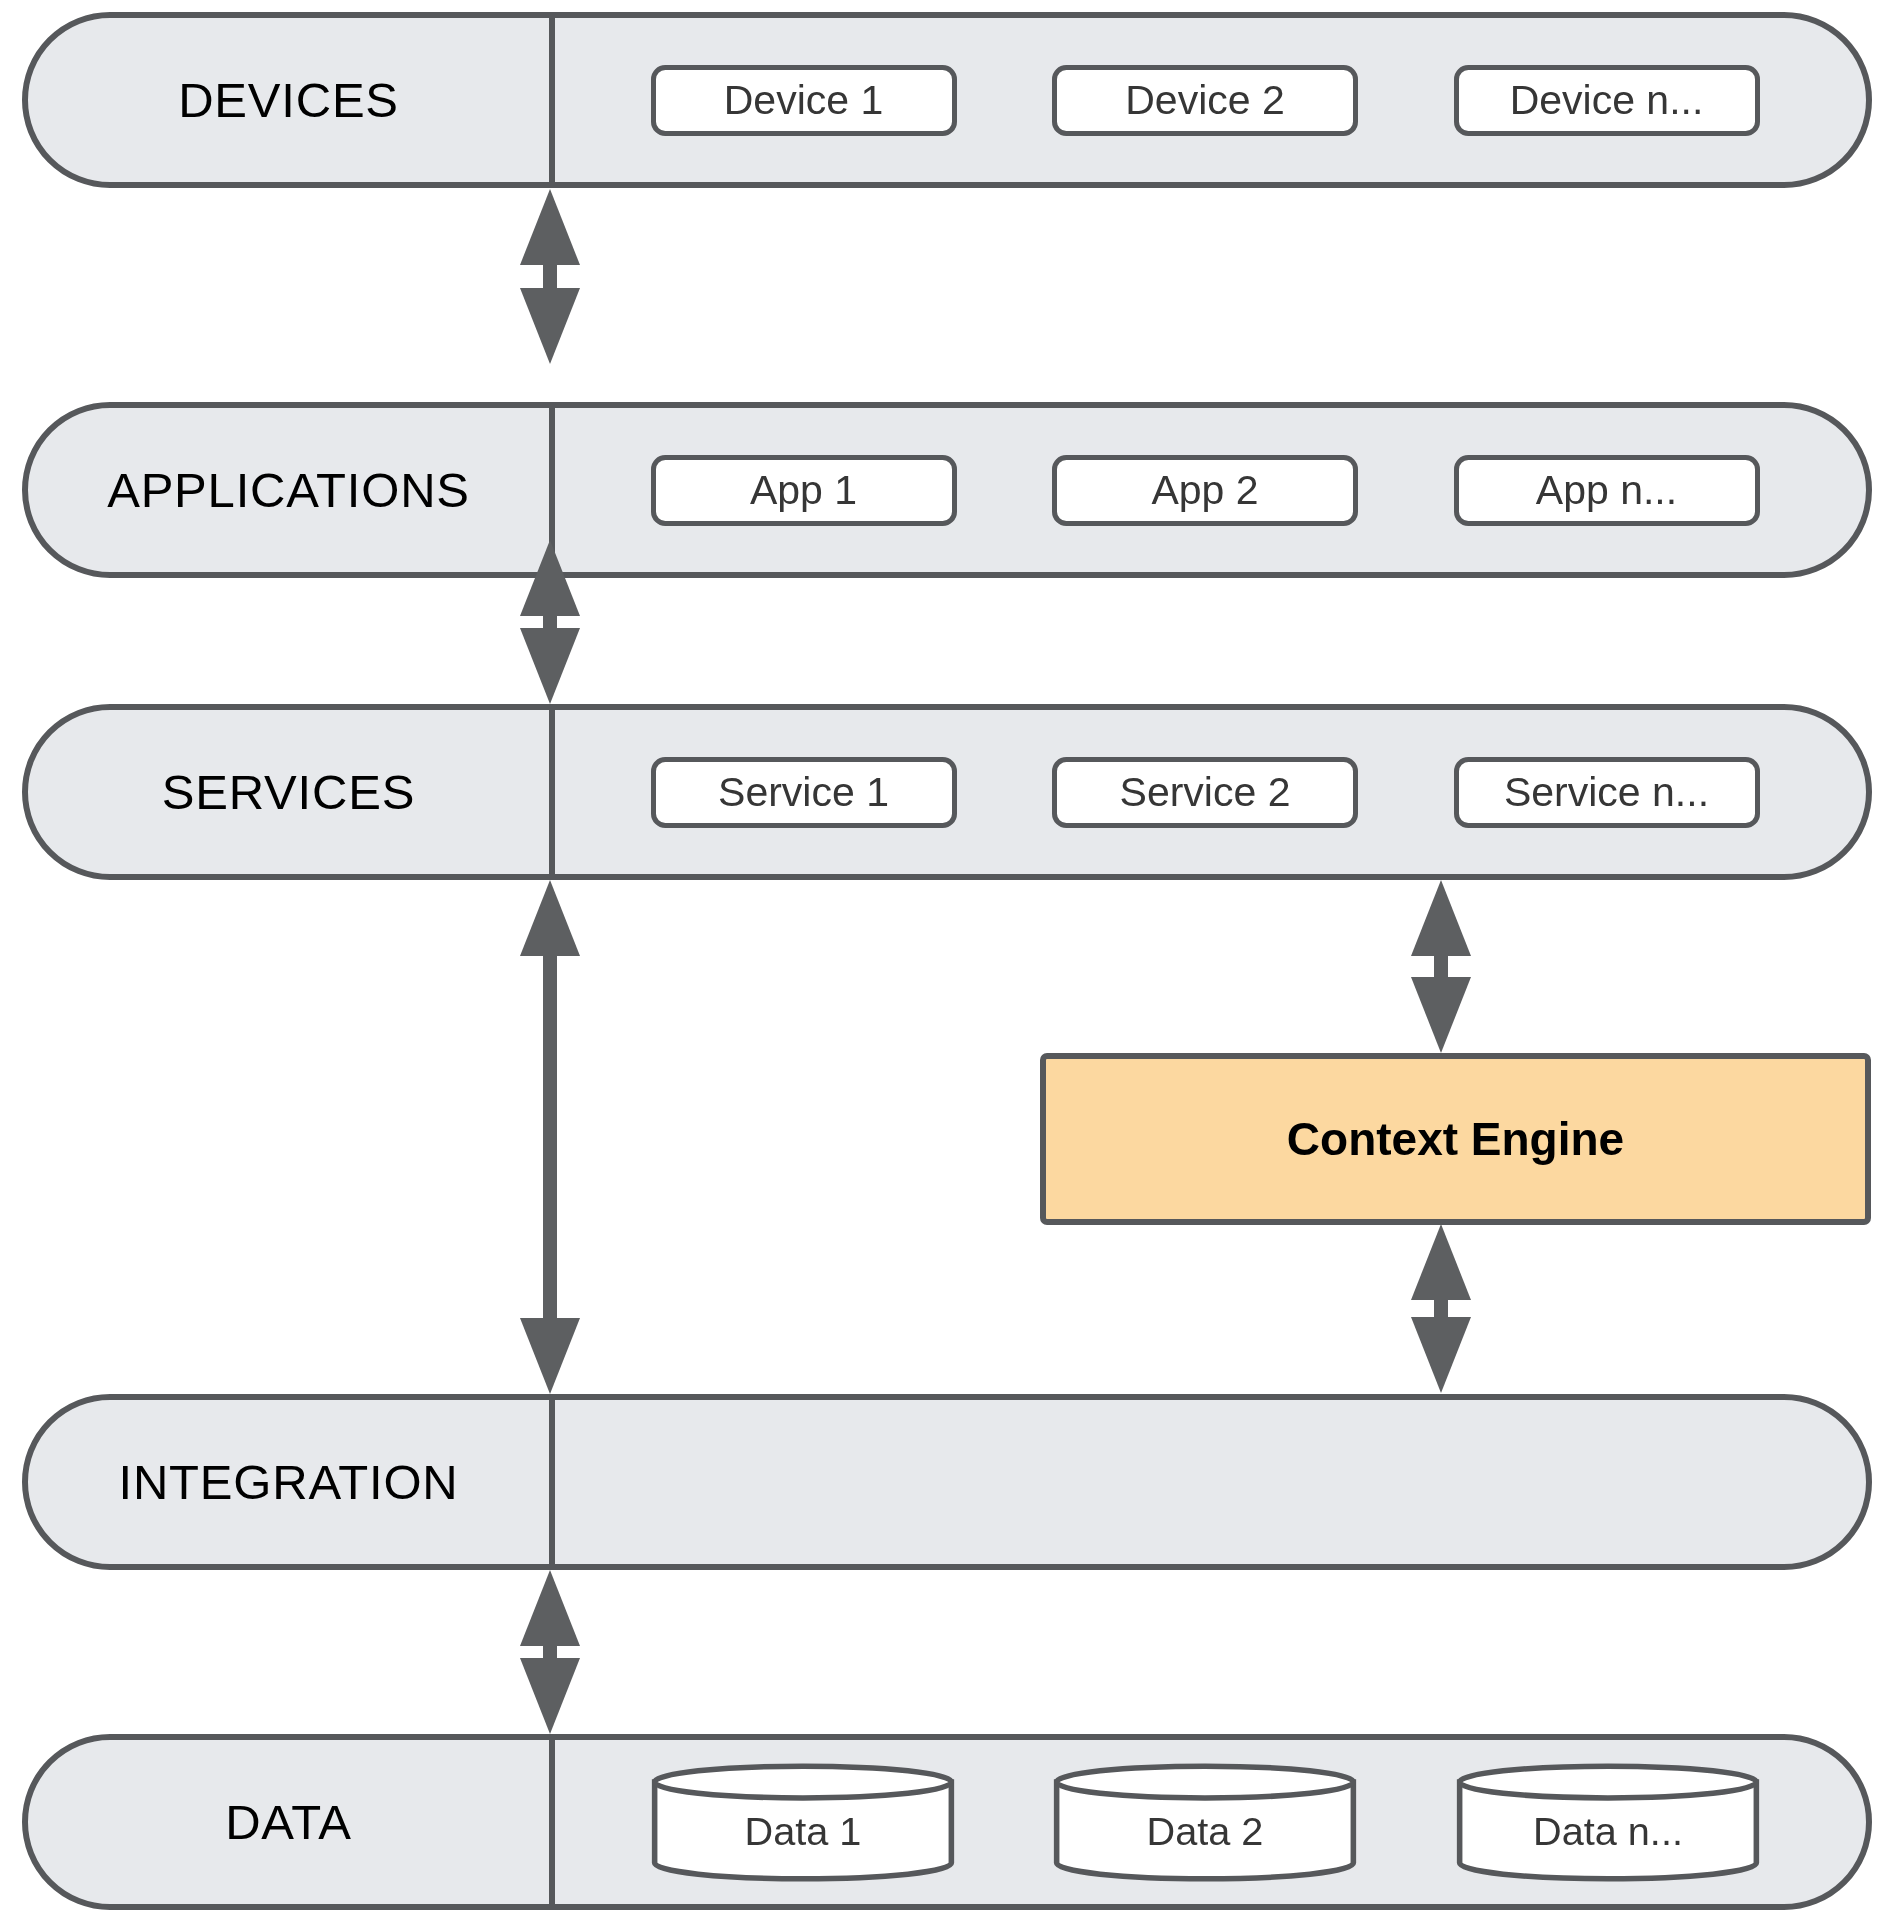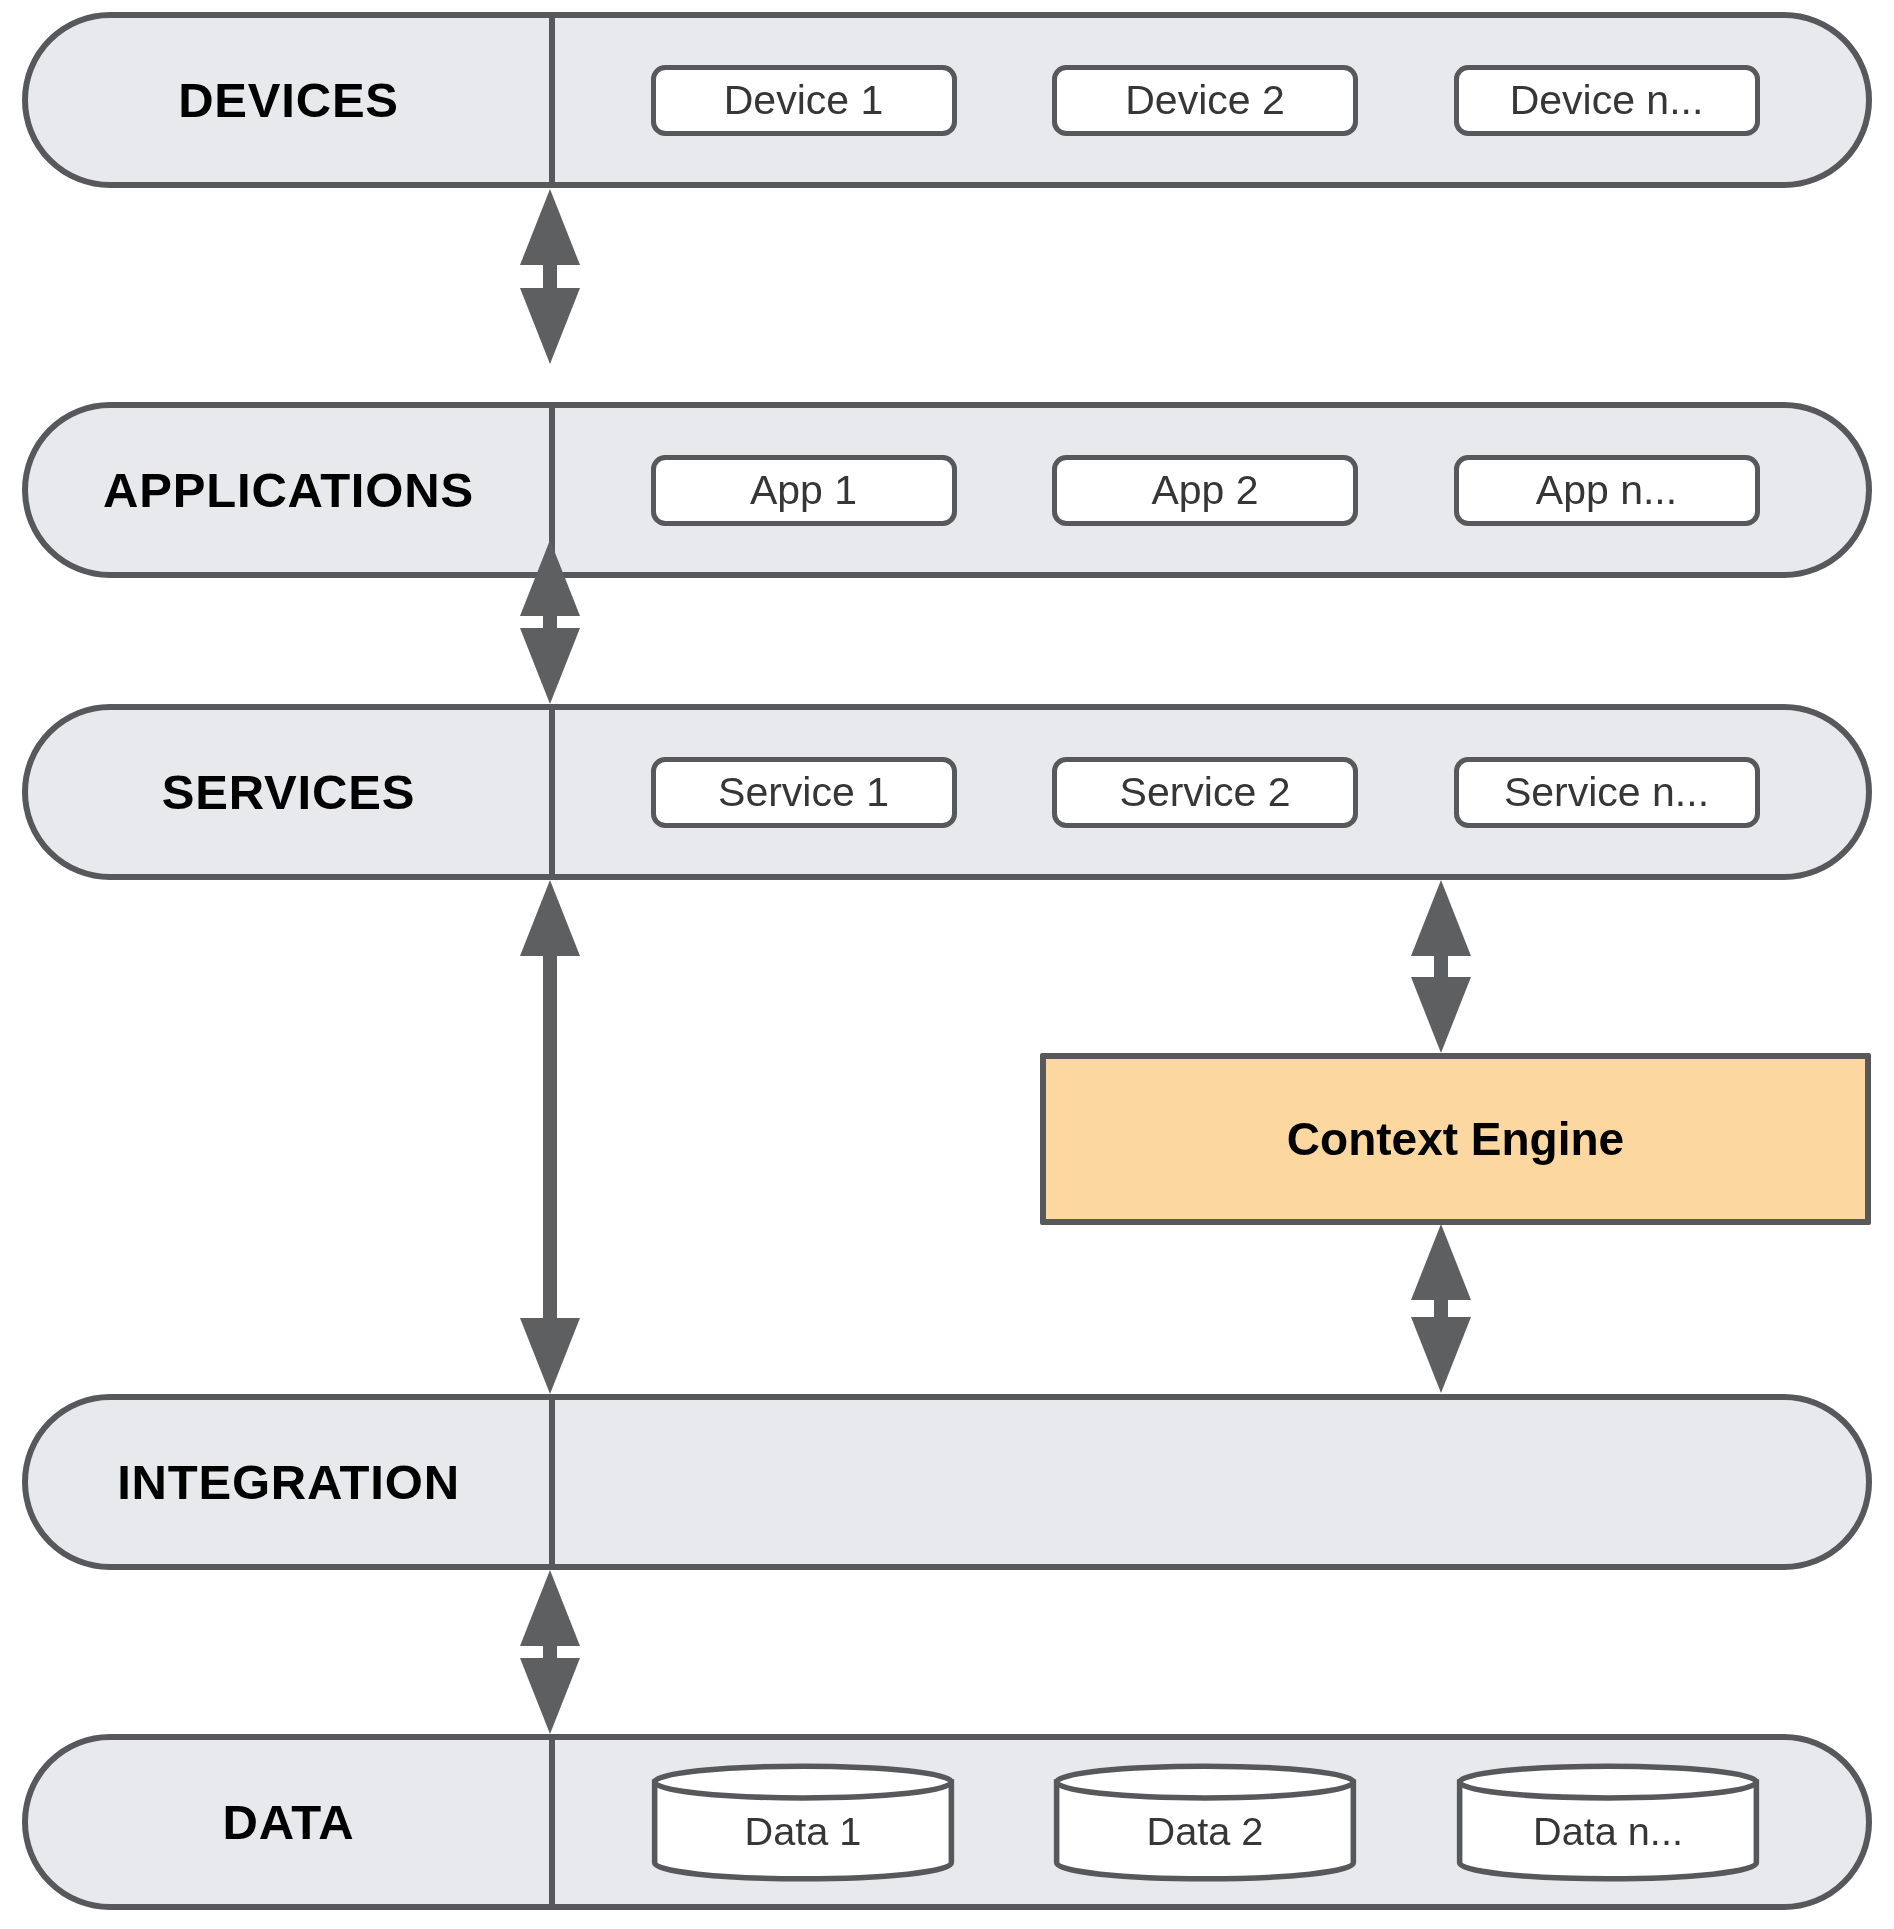--- a/index.html
+++ b/index.html
@@ -10,21 +10,21 @@
   
   .layer{
     position:absolute;left:22px;width:1850px;height:176px;box-sizing:border-box;
     background:var(--layer-fill,#e7e9ec);
     border:6.4px solid var(--border,#56585b);
     border-radius:92px;
   }
   .layer-label{
     position:absolute;left:0;top:0;bottom:0;width:521px;
     display:flex;align-items:center;justify-content:center;
-    font-weight:bold;font-size:49px;letter-spacing:0.8px;
+    font-weight:normal;font-size:49px;letter-spacing:0.8px;
     color:var(--label-text,#000000);
   }
   .layer-divider{
     position:absolute;left:521px;top:-6.4px;bottom:-6.4px;width:6.4px;
     background:var(--border,#56585b);
   }
   .layer-items{
     position:absolute;left:527px;right:11px;top:0;bottom:0;
     display:flex;align-items:center;justify-content:space-evenly;
   }
@@ -45,21 +45,21 @@
   }
   .cyl text{
     font-family:"Liberation Sans",sans-serif;
     font-size:50px;fill:var(--item-text,#363636);text-anchor:middle;
   }
   
   .context-engine{
     position:absolute;left:1040px;top:1053px;width:831px;height:172px;box-sizing:border-box;
     background:var(--context-engine-fill,#fcd8a0);
     border:6.4px solid var(--border,#56585b);
-    border-radius:2px;
+    border-radius:7px;
     display:flex;align-items:center;justify-content:center;
     font-weight:bold;font-size:46px;color:#000000;
   }
   
   .varrow{position:absolute;width:64px;}
   .varrow .stem{
     position:absolute;left:24.6px;width:14.3px;top:70px;bottom:70px;
     background:var(--arrow,#5d5f61);
   }
   .varrow .head{position:absolute;left:1.6px;width:0;height:0;

